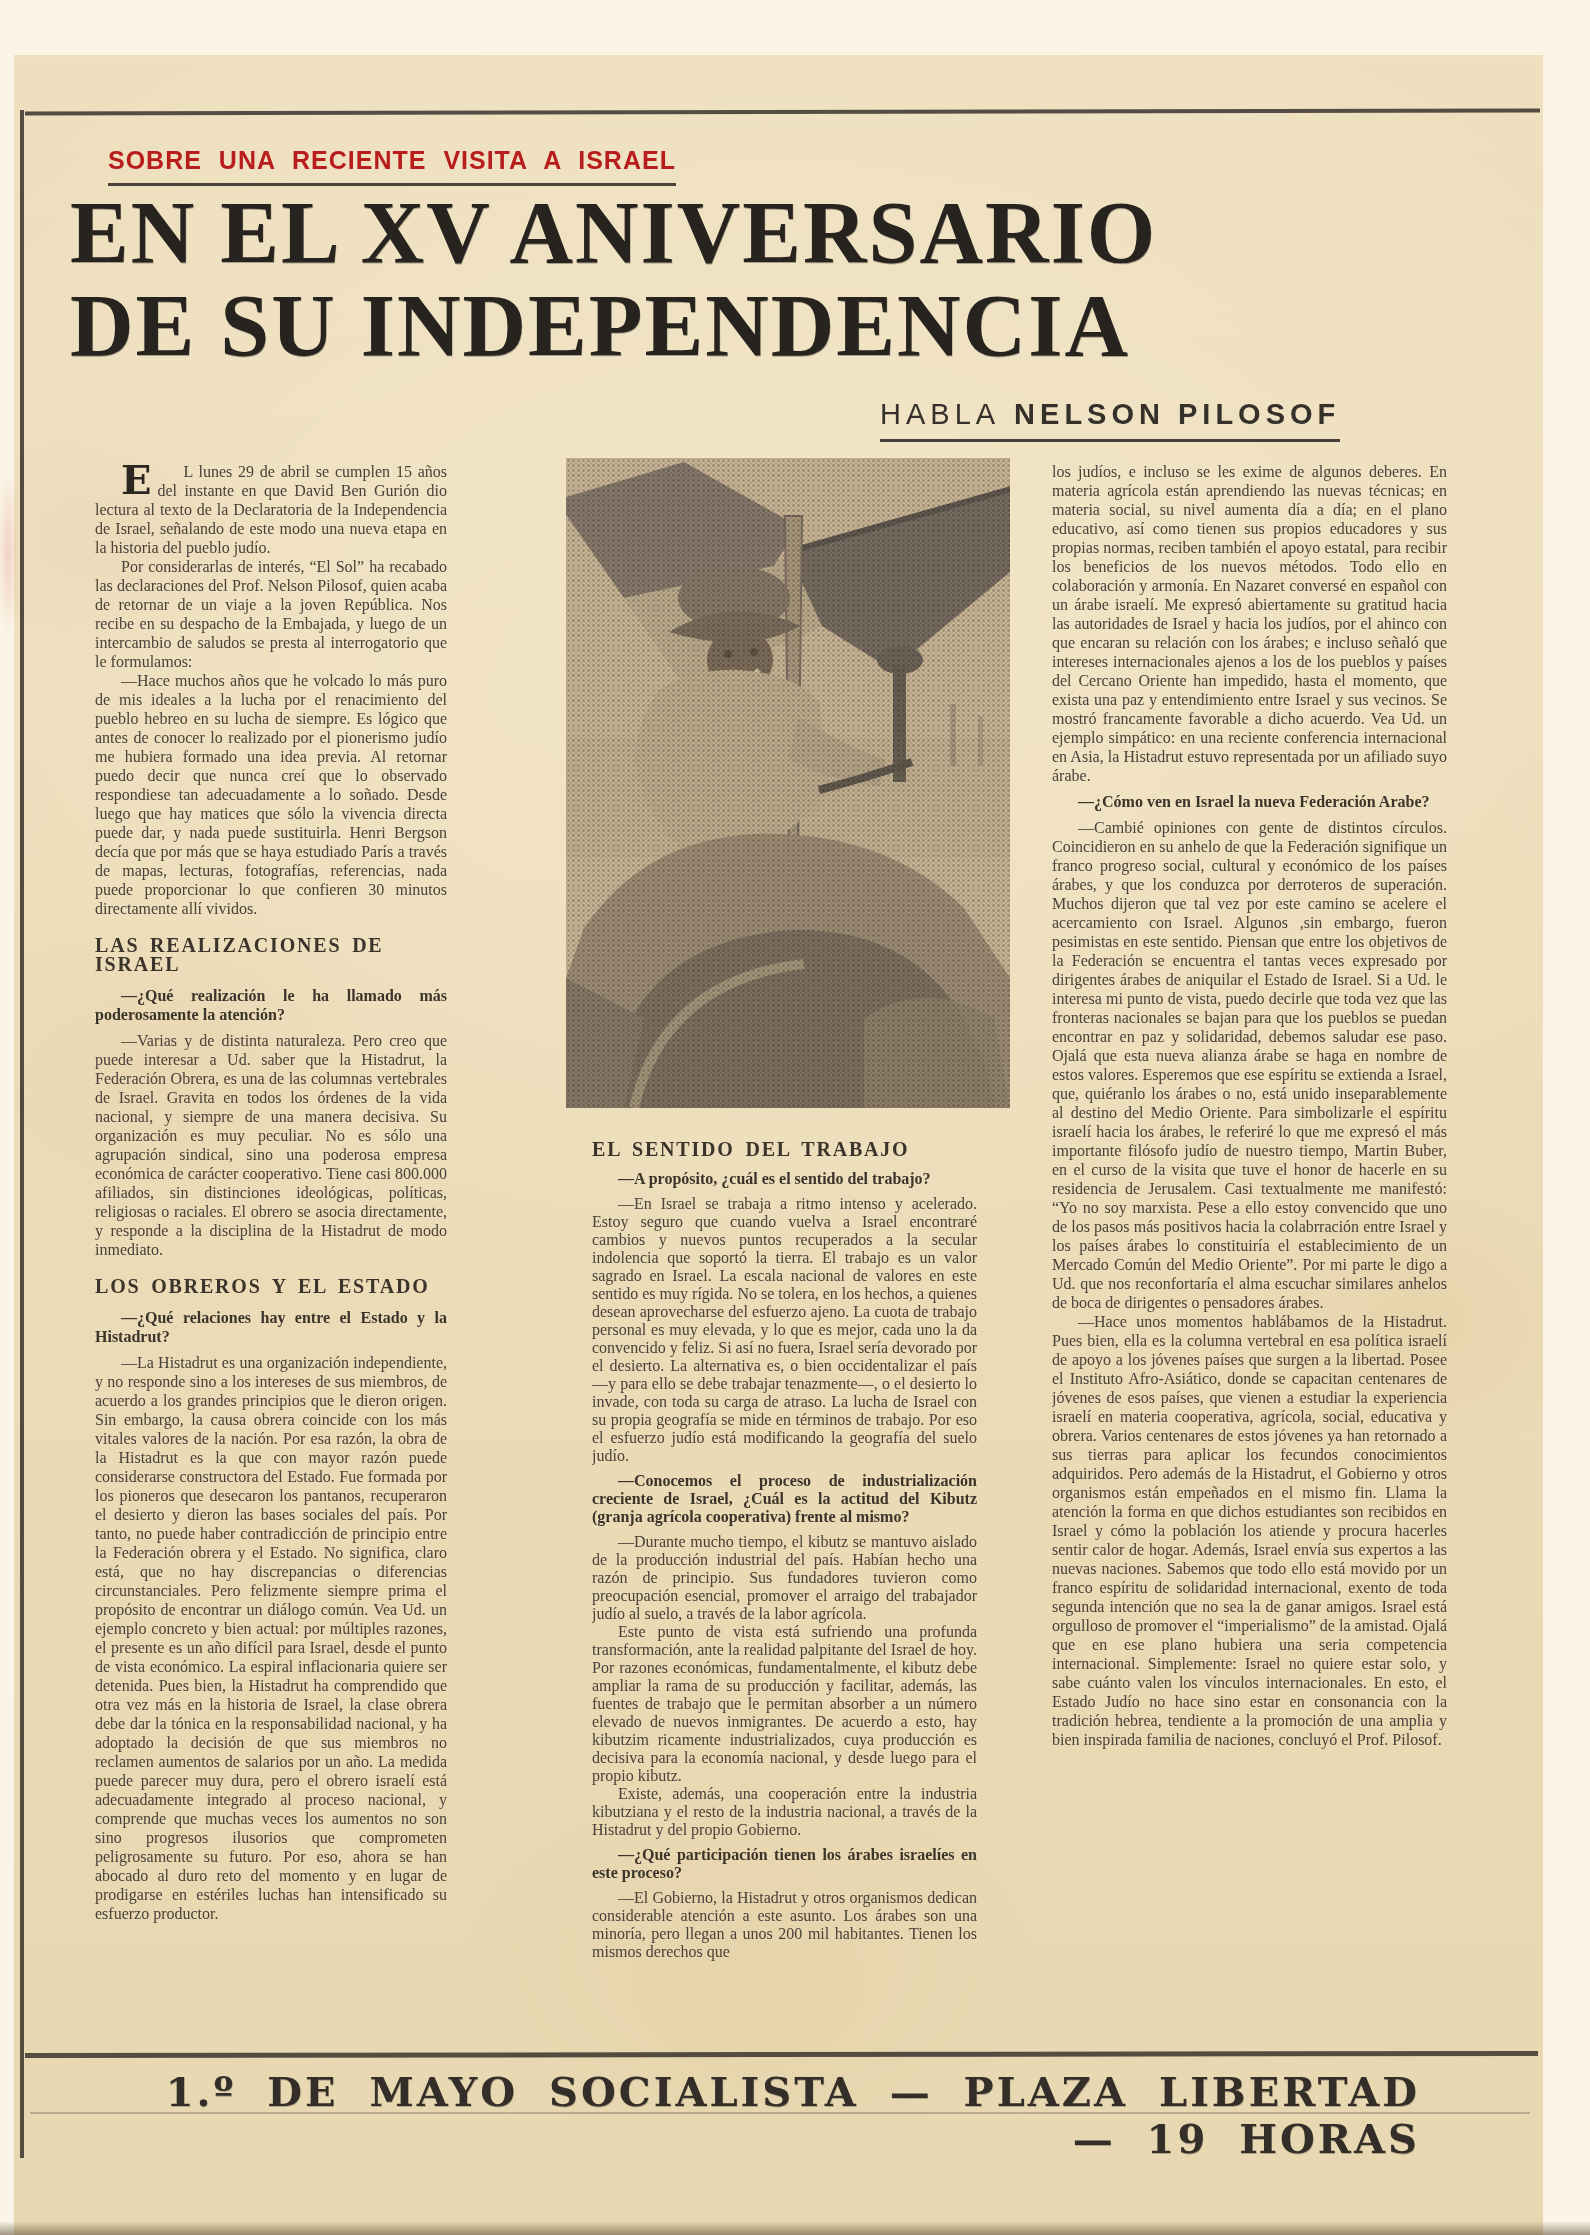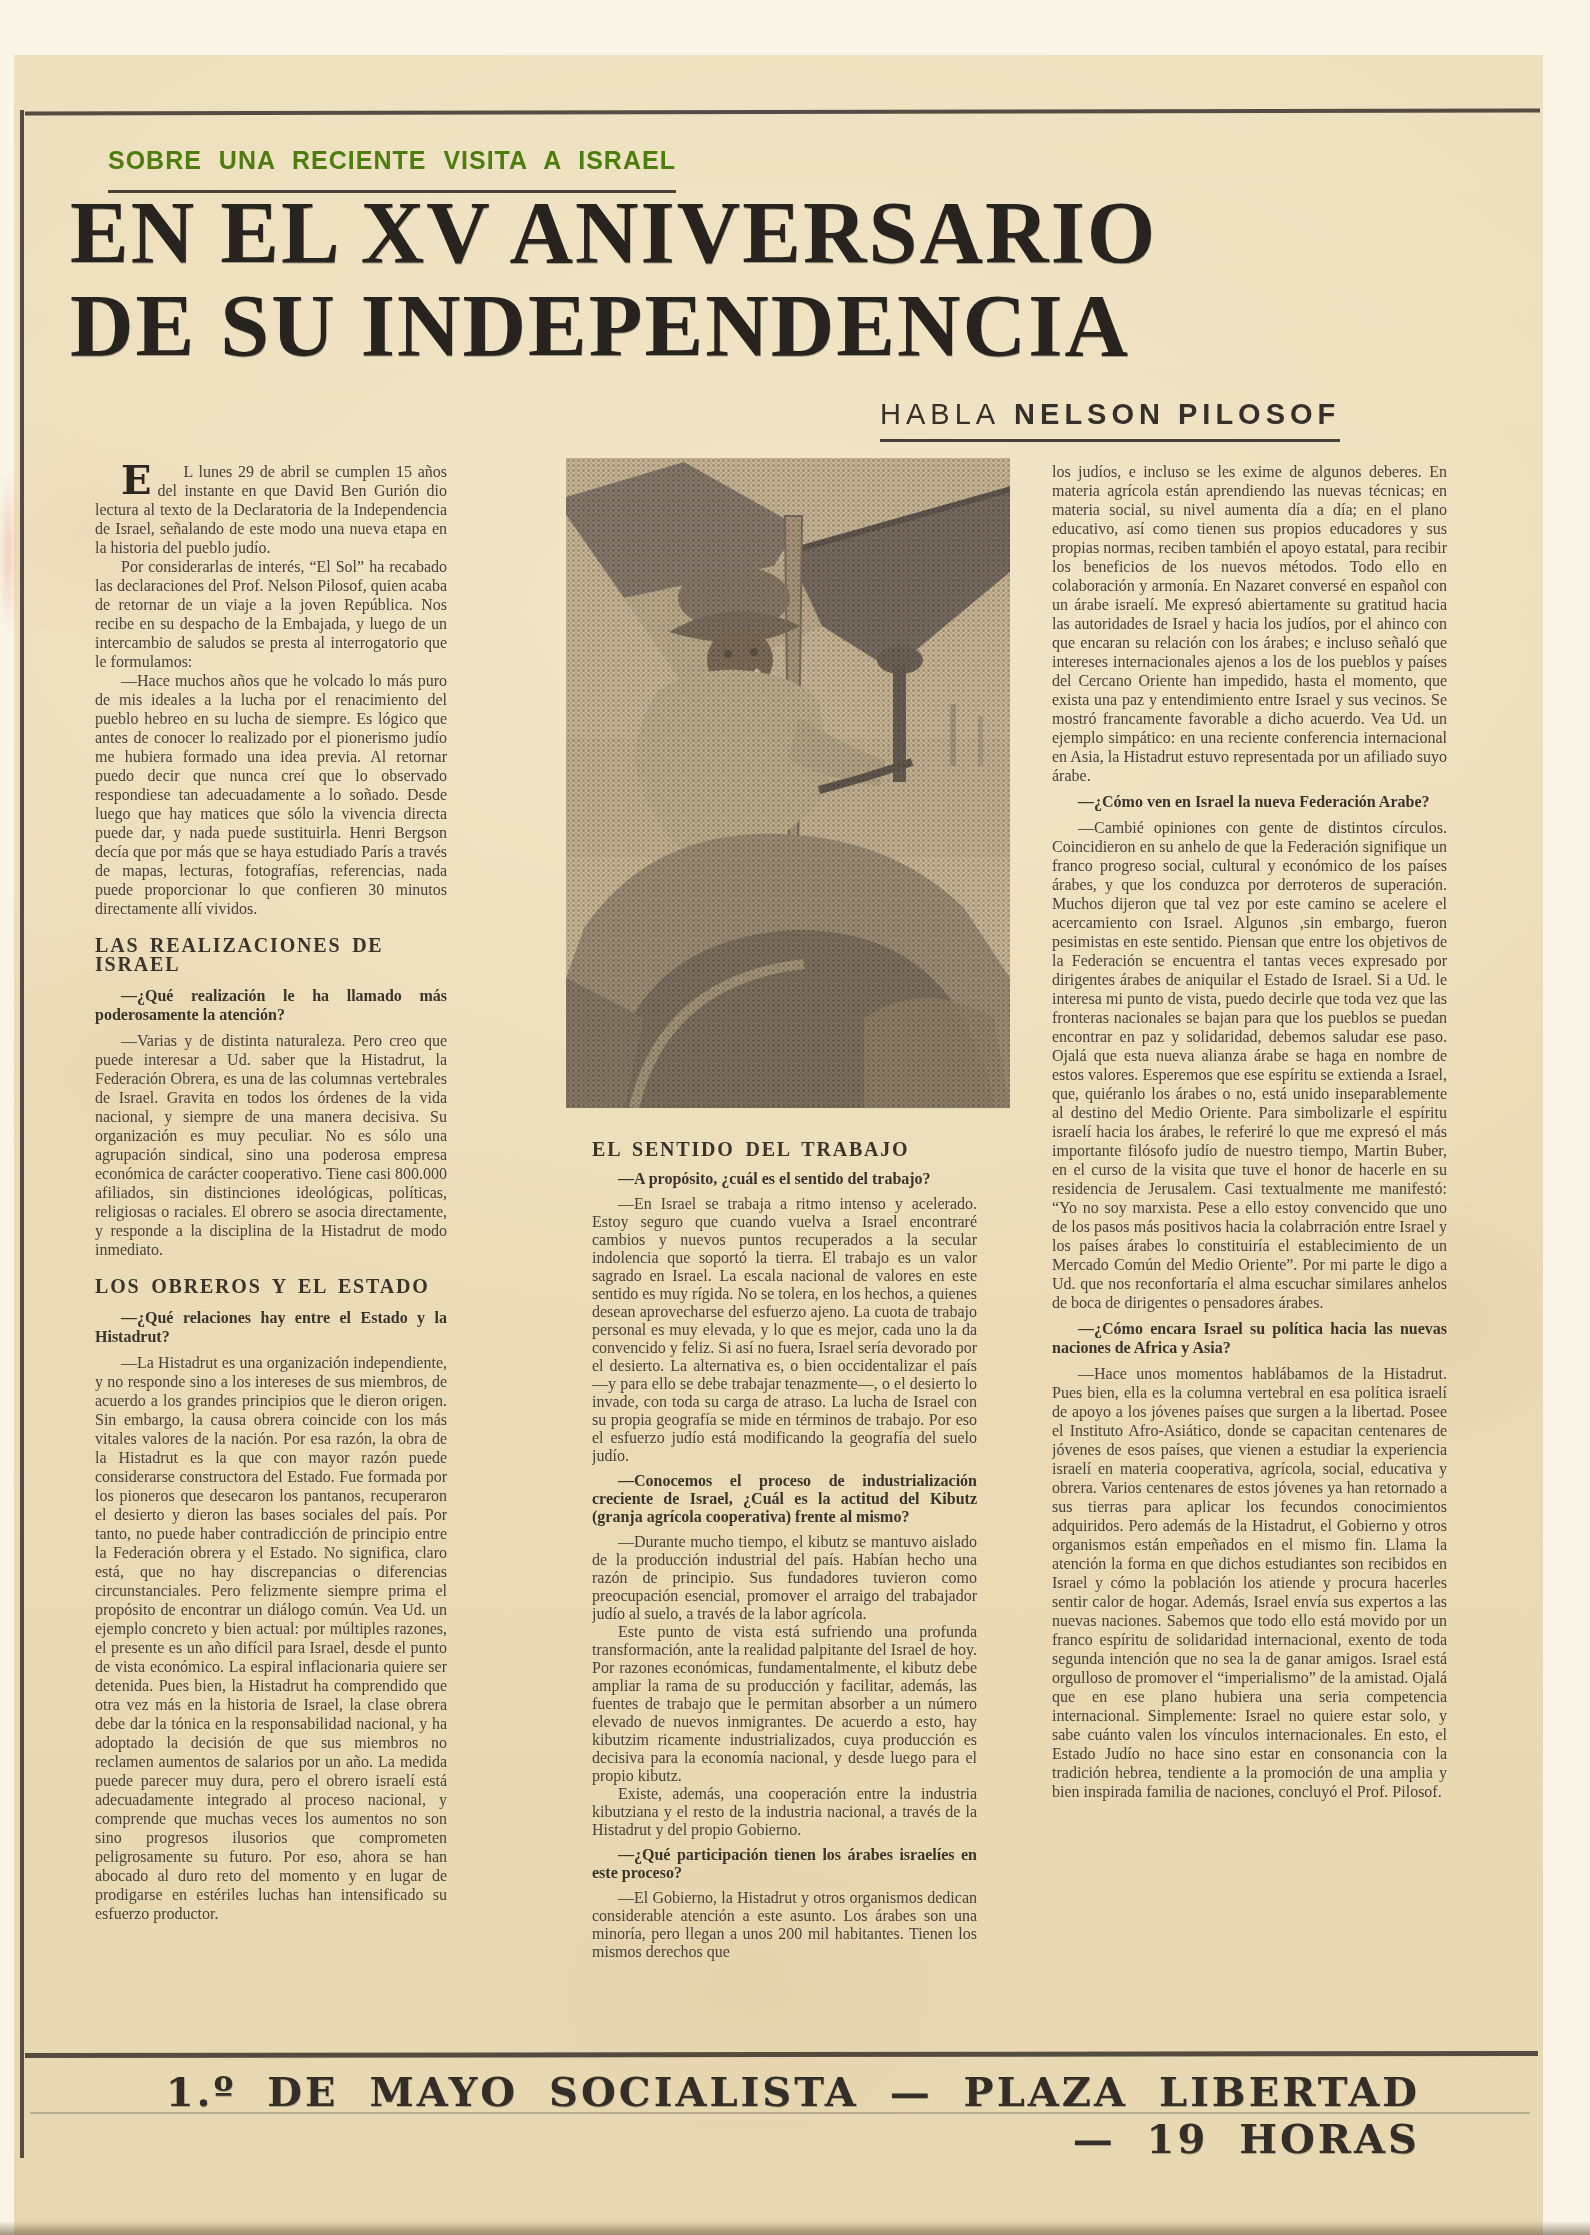--- a/index.html
+++ b/index.html
@@ -24,22 +24,22 @@
     background:linear-gradient(180deg, rgba(120,100,70,0), rgba(88,73,50,0.55));}
   .rule{position:absolute;background:#3f3831;opacity:.88;}
   .rule-top{left:25px;top:110px;width:1515px;height:4px;transform:rotate(-0.12deg);}
   .rule-left{left:20px;top:110px;width:4px;height:2048px;}
   .rule-bottom{left:25px;top:2052px;width:1513px;height:5px;transform:rotate(-0.08deg);}
   .rule-foot{left:30px;top:2112px;width:1500px;height:2px;opacity:.28;}
 
   .kicker{
     position:absolute;left:108px;top:146px;
     font-family:"Liberation Sans", sans-serif;font-weight:bold;
-    font-size:25px;letter-spacing:1px;word-spacing:9px;color:#4d7c0f;
-    border-bottom:3px solid #4a4238;padding-bottom:15px;
+    font-size:25px;letter-spacing:1px;word-spacing:9px;color:#b91c1c;
+    border-bottom:3px solid #4a4238;padding-bottom:8px;
   }
   .headline{
     position:absolute;left:70px;top:186px;width:1190px;text-align:left;
     font-family:"Liberation Serif", serif;font-weight:bold;color:#27231f;
     font-size:88px;line-height:1.06;letter-spacing:2px;
     text-shadow:0.5px 0.5px 0 rgba(39,35,31,0.35);
   }
   .byline{
     position:absolute;left:880px;top:398px;width:500px;
     font-family:"Liberation Sans", sans-serif;color:#35302a;
@@ -164,19 +164,18 @@
   <p class="p">Este punto de vista está sufriendo una profunda transformación, ante la realidad palpitante del Israel de hoy. Por razones económicas, fundamentalmente, el kibutz debe ampliar la rama de su producción y facilitar, además, las fuentes de trabajo que le permitan absorber a un número elevado de nuevos inmigrantes. De acuerdo a esto, hay kibutzim ricamente industrializados, cuya producción es decisiva para la economía nacional, y desde luego para el propio kibutz.</p>
   <p class="p">Existe, además, una cooperación entre la industria kibutziana y el resto de la industria nacional, a través de la Histadrut y del propio Gobierno.</p>
   <p class="q">—¿Qué participación tienen los árabes israelíes en este proceso?</p>
   <p class="p">—El Gobierno, la Histadrut y otros organismos dedican considerable atención a este asunto. Los árabes son una minoría, pero llegan a unos 200 mil habitantes. Tienen los mismos derechos que</p>
 </div>
 
 <div class="col col-right">
   <p class="p" style="text-indent:0;">los judíos, e incluso se les exime de algunos deberes. En materia agrícola están aprendiendo las nuevas técnicas; en materia social, su nivel aumenta día a día; en el plano educativo, así como tienen sus propios educadores y sus propias normas, reciben también el apoyo estatal, para recibir los beneficios de los nuevos métodos. Todo ello en colaboración y armonía. En Nazaret conversé en español con un árabe israelí. Me expresó abiertamente su gratitud hacia las autoridades de Israel y hacia los judíos, por el ahinco con que encaran su relación con los árabes; e incluso señaló que intereses internacionales ajenos a los de los pueblos y países del Cercano Oriente han impedido, hasta el momento, que exista una paz y entendimiento entre Israel y sus vecinos. Se mostró francamente favorable a dicho acuerdo. Vea Ud. un ejemplo simpático: en una reciente conferencia internacional en Asia, la Histadrut estuvo representada por un afiliado suyo árabe.</p>
   <p class="q">—¿Cómo ven en Israel la nueva Federación Arabe?</p>
   <p class="p">—Cambié opiniones con gente de distintos círculos. Coincidieron en su anhelo de que la Federación signifique un franco progreso social, cultural y económico de los países árabes, y que los conduzca por derroteros de superación. Muchos dijeron que tal vez por este camino se acelere el acercamiento con Israel. Algunos ,sin embargo, fueron pesimistas en este sentido. Piensan que entre los objetivos de la Federación se encuentra el tantas veces expresado por dirigentes árabes de aniquilar el Estado de Israel. Si a Ud. le interesa mi punto de vista, puedo decirle que toda vez que las fronteras nacionales se bajan para que los pueblos se puedan encontrar en paz y solidaridad, debemos saludar ese paso. Ojalá que esta nueva alianza árabe se haga en nombre de estos valores. Esperemos que ese espíritu se extienda a Israel, que, quiéranlo los árabes o no, está unido inseparablemente al destino del Medio Oriente. Para simbolizarle el espíritu israelí hacia los árabes, le referiré lo que me expresó el más importante filósofo judío de nuestro tiempo, Martin Buber, en el curso de la visita que tuve el honor de hacerle en su residencia de Jerusalem. Casi textualmente me manifestó: “Yo no soy marxista. Pese a ello estoy convencido que uno de los pasos más positivos hacia la colabrración entre Israel y los países árabes lo constituiría el establecimiento de un Mercado Común del Medio Oriente”. Por mi parte le digo a Ud. que nos reconfortaría el alma escuchar similares anhelos de boca de dirigentes o pensadores árabes.</p>
-  <p class="q">—¿Cómo encara Israel su política hacia las nuevas naciones de Africa y Asia?</p>
   <p class="p">—Hace unos momentos hablábamos de la Histadrut. Pues bien, ella es la columna vertebral en esa política israelí de apoyo a los jóvenes países que surgen a la libertad. Posee el Instituto Afro-Asiático, donde se capacitan centenares de jóvenes de esos países, que vienen a estudiar la experiencia israelí en materia cooperativa, agrícola, social, educativa y obrera. Varios centenares de estos jóvenes ya han retornado a sus tierras para aplicar los fecundos conocimientos adquiridos. Pero además de la Histadrut, el Gobierno y otros organismos están empeñados en el mismo fin. Llama la atención la forma en que dichos estudiantes son recibidos en Israel y cómo la población los atiende y procura hacerles sentir calor de hogar. Además, Israel envía sus expertos a las nuevas naciones. Sabemos que todo ello está movido por un franco espíritu de solidaridad internacional, exento de toda segunda intención que no sea la de ganar amigos. Israel está orgulloso de promover el “imperialismo” de la amistad. Ojalá que en ese plano hubiera una seria competencia internacional. Simplemente: Israel no quiere estar solo, y sabe cuánto valen los vínculos internacionales. En esto, el Estado Judío no hace sino estar en consonancia con la tradición hebrea, tendiente a la promoción de una amplia y bien inspirada familia de naciones, concluyó el Prof. Pilosof.</p>
 </div>
 
 <div class="footer">1.º DE MAYO SOCIALISTA — PLAZA LIBERTAD — 19 HORAS</div>
 
 <div class="scan-bottom"></div>
 
 </body></html>

